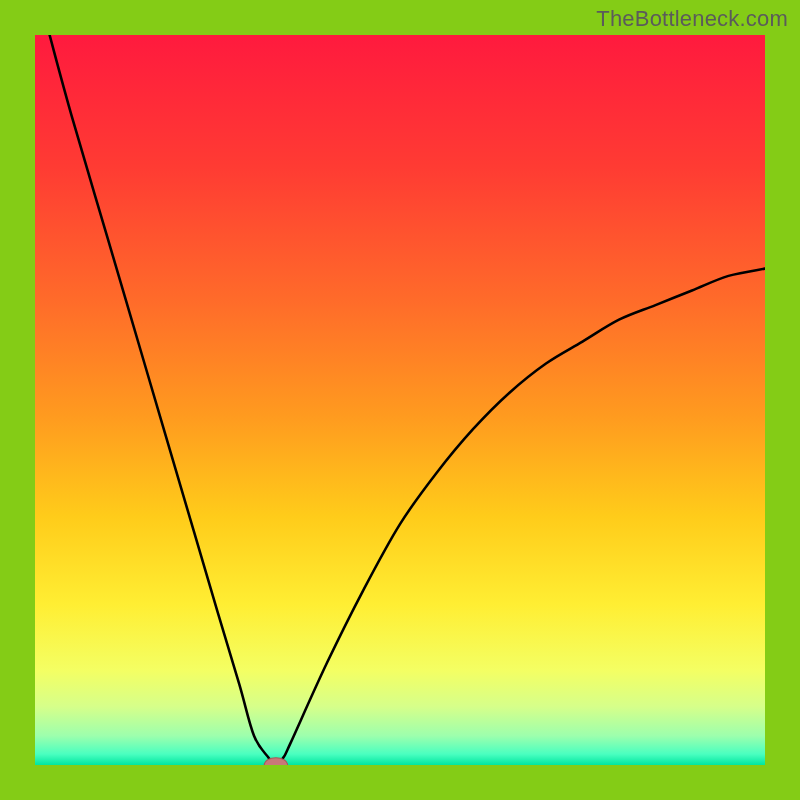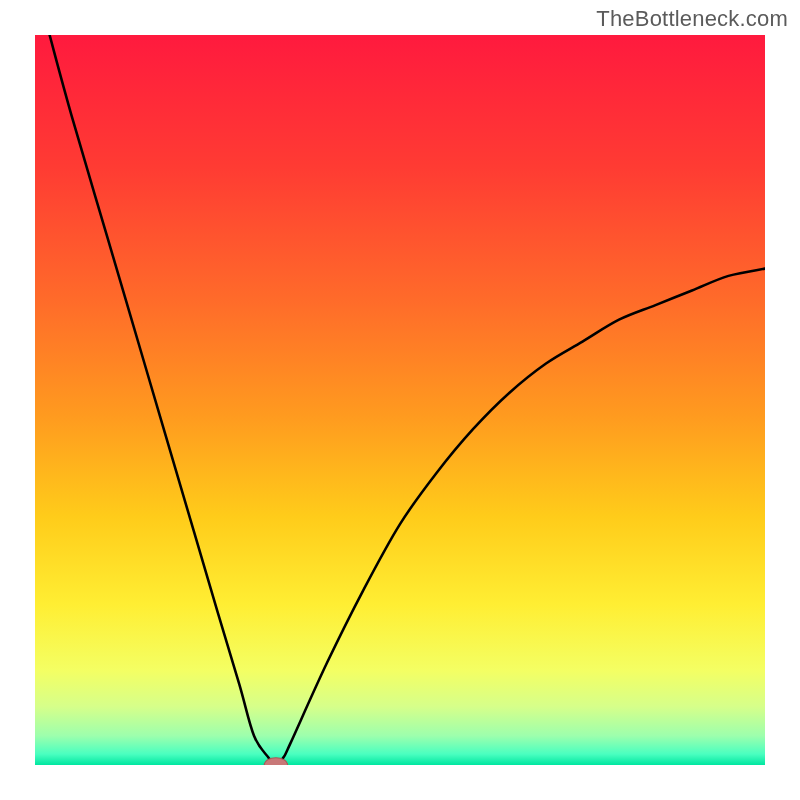--- a/index.html
+++ b/index.html
@@ -10,21 +10,21 @@
     background: #000;
     overflow: hidden;
     font-family: Arial, Helvetica, sans-serif;
   }
   .frame {
     position: absolute;
     top: 0;
     left: 0;
     width: 800px;
     height: 800px;
-    background: #ffffff;
+    background: #84cc16;
   }
   .plot {
     position: absolute;
     top: 35px;
     left: 35px;
     width: 730px;
     height: 730px;
     overflow: hidden;
   }
   .watermark {

